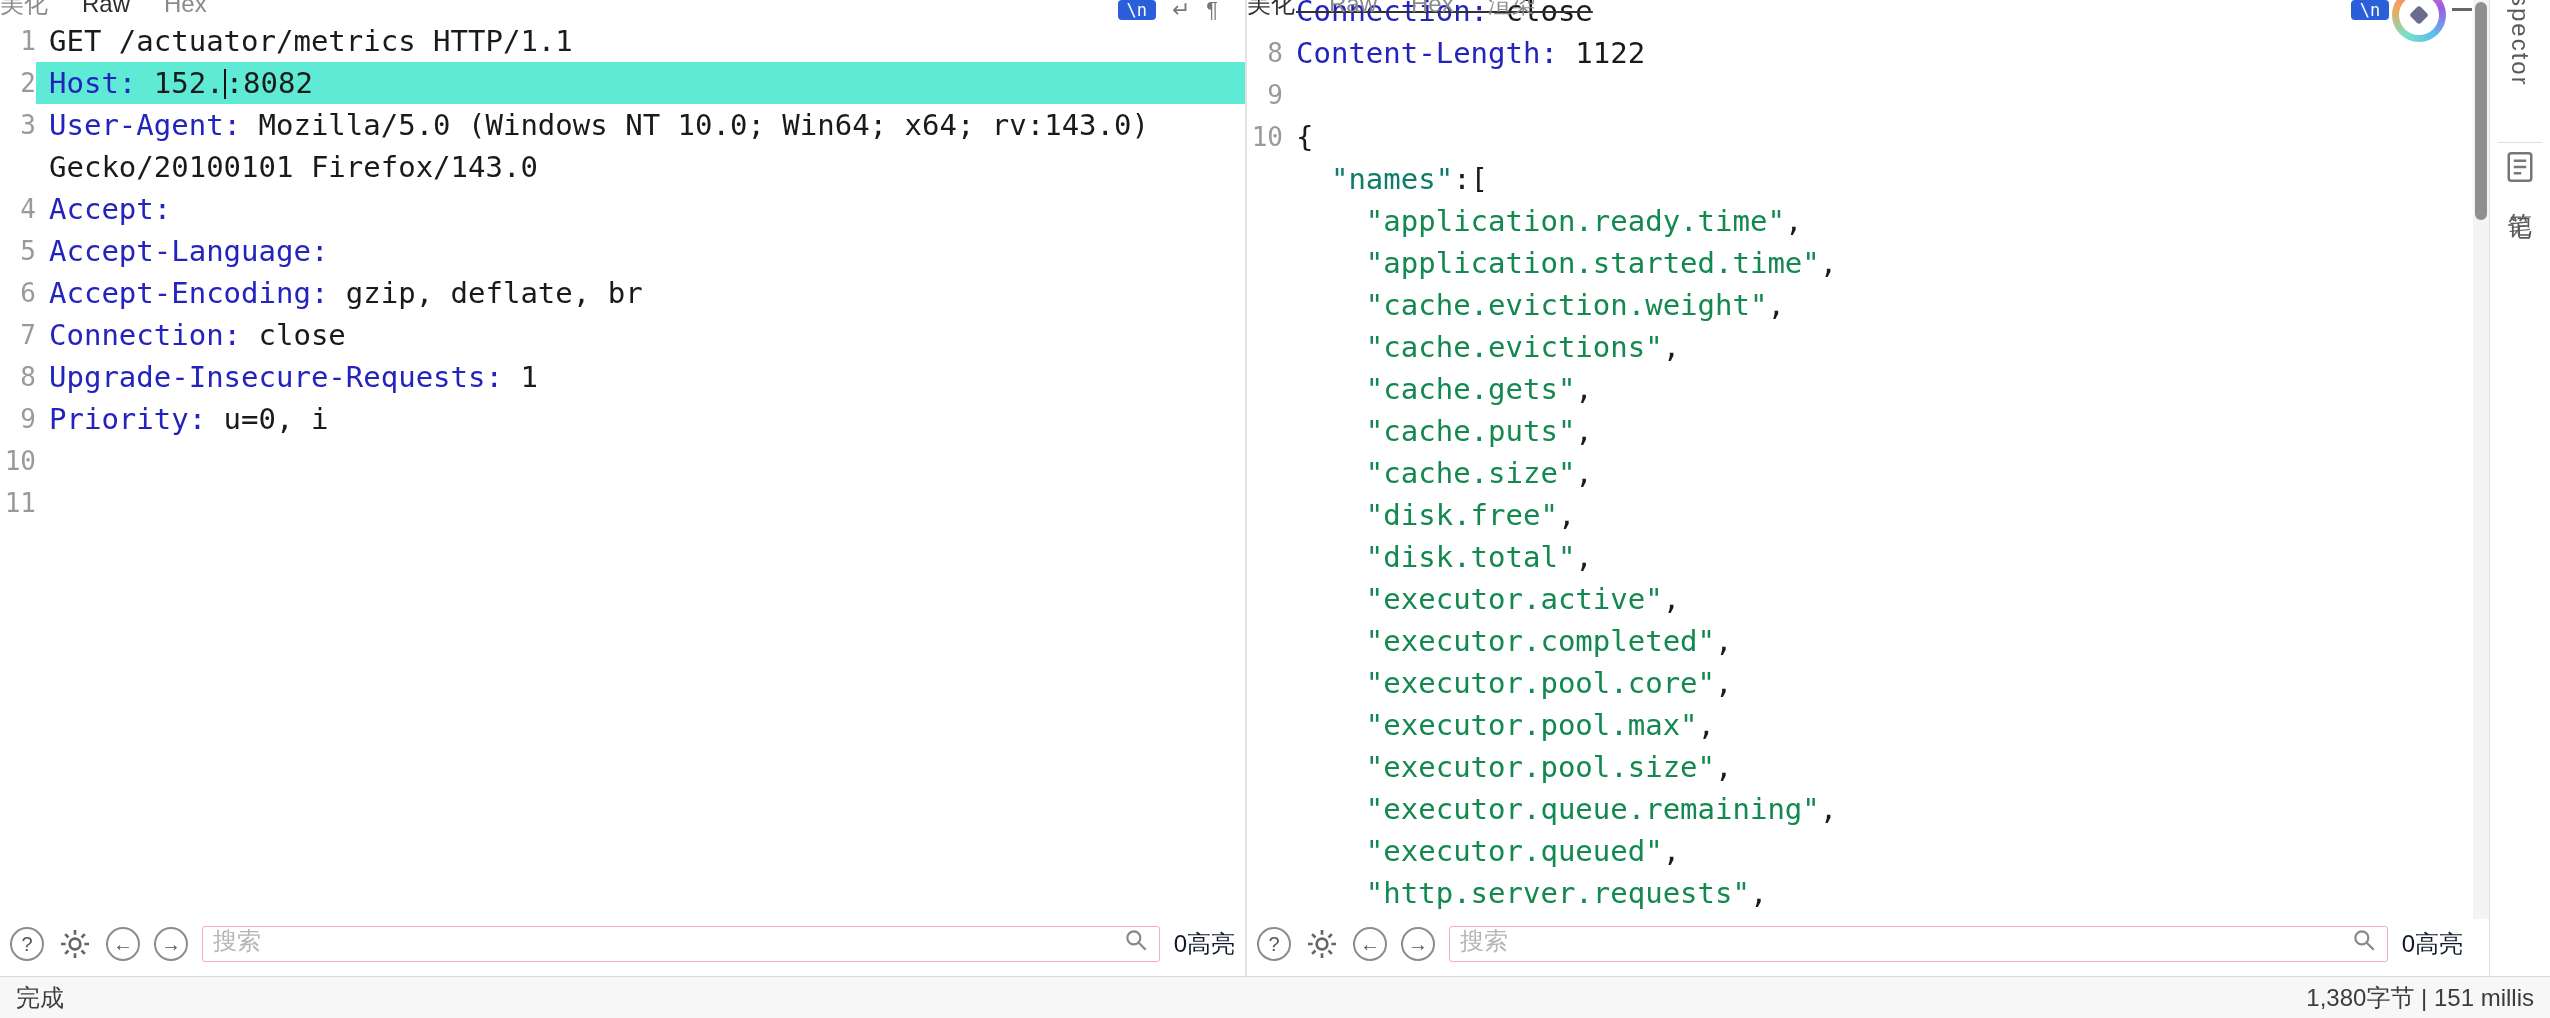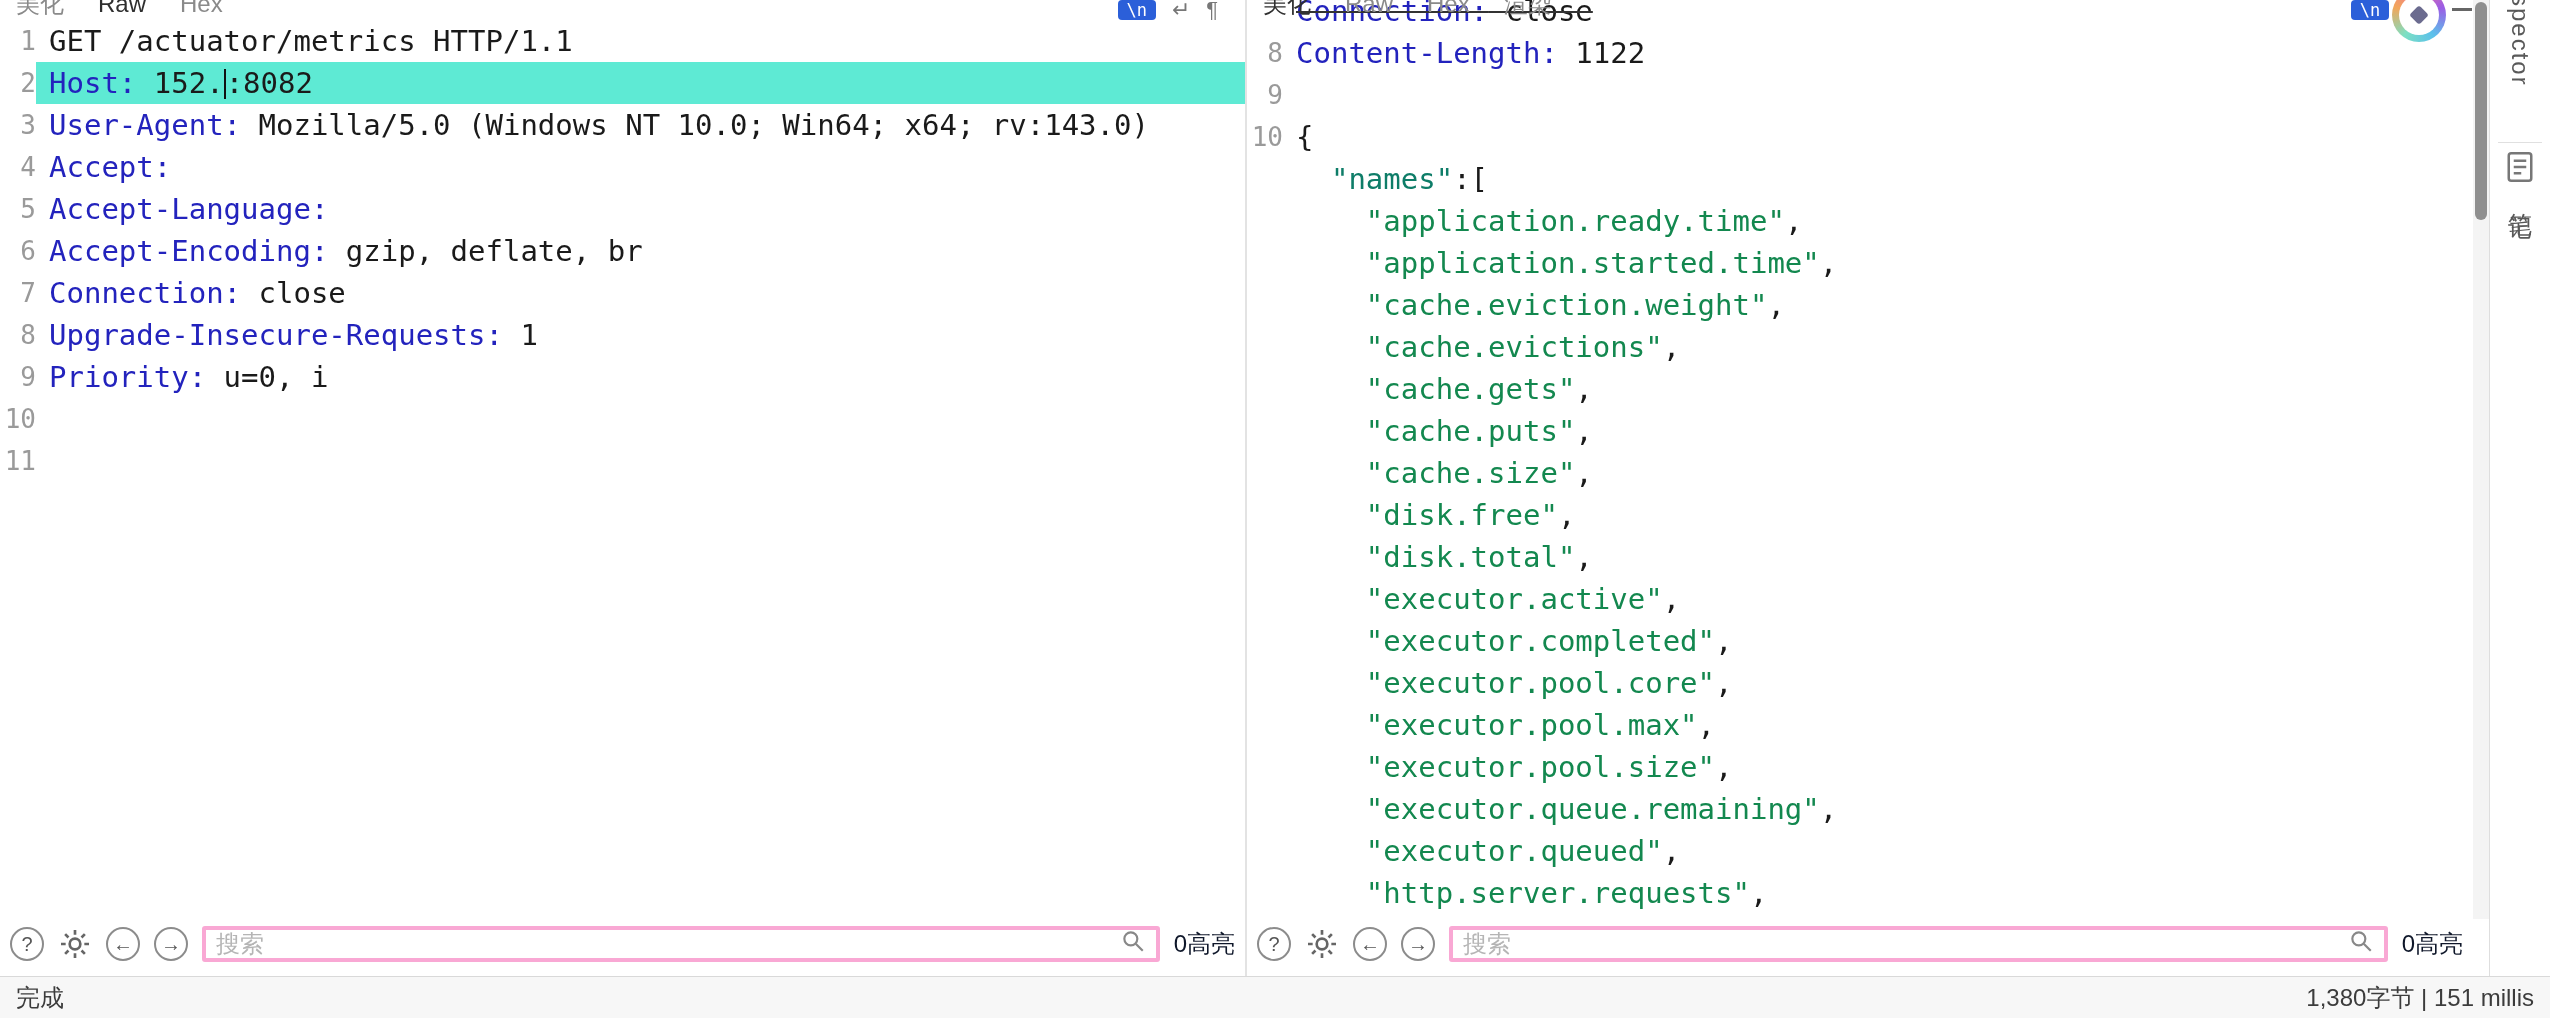--- a/index.html
+++ b/index.html
@@ -7,21 +7,21 @@
     font-family:"Liberation Sans","DejaVu Sans",sans-serif}
   .main{position:absolute;left:0;top:0;right:0;bottom:42px;display:flex}
   .panel{position:relative;background:#fff;overflow:hidden}
   .panel-left{width:1247px;border-right:2px solid #e3e3e3}
   .panel-right{flex:1}
   .sidebar{width:61px;border-left:1px solid #dedede;position:relative;background:#fff}
 
   
   .tabbar{position:absolute;top:0;left:0;right:0;height:21px;overflow:hidden;z-index:3}
   .tabbar.opaque{background:#fff}
-  .tabs{display:flex;gap:34px;margin-left:16px}
+  .tabs{display:flex;gap:34px;}
   .tab{font-size:24px;line-height:24px;margin-top:-8px;color:#8a8a8a;position:relative;
     padding-bottom:13px;cursor:default;white-space:nowrap}
   .tab.sel{color:#2f2f2f}
   .tab.sel::after{content:'';position:absolute;left:0;right:0;bottom:0;height:3px;background:#f6602c}
   .tabbar-icons{position:absolute;top:0;display:flex;gap:16px;align-items:flex-start}
   .nl-badge{width:38px;height:20px;border-radius:4px;background:#2b5fd9;color:#fff;
     font-family:"DejaVu Sans Mono","Liberation Mono",monospace;font-size:17px;
     display:flex;align-items:center;justify-content:center}
   .mini-icon{color:#777;font-size:22px;line-height:20px}
 
@@ -41,21 +41,21 @@
   .seg-k{color:#0e7d68}
   .seg-c{display:inline-block;width:2px;height:30px;background:#111;vertical-align:-6px}
 
   
   .toolbar{position:absolute;left:10px;bottom:8px;height:48px;display:flex;align-items:center;gap:14px;z-index:4;background:#fff}
   .panel-left .toolbar{right:10px}
   .panel-right .toolbar{right:26px}
   .tb-circle{width:34px;height:34px;flex:none;border:2px solid #8c8c8c;border-radius:50%;
     display:flex;align-items:center;justify-content:center;color:#555;font-size:20px;cursor:pointer;background:#fff}
   .tb-plain{width:34px;height:34px;flex:none;display:flex;align-items:center;justify-content:center;cursor:pointer}
-  .searchbox{flex:1;height:36px;border:4px solid #f9a8d4;border-radius:3px;display:flex;align-items:flex-end;padding:0 10px;background:#fff}
+  .searchbox{flex:1;height:36px;border:1px solid #f9a8d4;border-radius:3px;display:flex;align-items:flex-start;padding:0 10px;background:#fff}
   .searchbox input{flex:1;border:none;outline:none;font-size:24px;color:#333;background:transparent;
     font-family:"Liberation Sans","DejaVu Sans",sans-serif}
   .searchbox input::placeholder{color:#b5b5b5}
   .hl-count{flex:none;font-size:24px;color:#0f172a}
 
   
   .vscroll{position:absolute;top:0;right:0;width:16px;bottom:57px;background:#f4f4f4;z-index:2}
   .vscroll .thumb{position:absolute;left:2px;right:2px;top:2px;height:218px;background:#8f8f8f;border-radius:6px}
 
   
@@ -93,20 +93,21 @@
         <span class="nl-badge">\n</span>
         <span class="mini-icon">↵</span>
         <span class="mini-icon">¶</span>
       </div>
     </div>
 
     <div class="code code-left" id="req-code">
         <div class="crow"><span class="ln">1</span><span class="lt"><span class="seg-p">GET /actuator/metrics HTTP/1.1</span></span></div>
         <div class="crow hl"><span class="ln">2</span><span class="lt"><span class="seg-h">Host:</span><span class="seg-p"> 152.</span><span class="seg-c"></span><span class="seg-p">:8082</span></span></div>
         <div class="crow"><span class="ln">3</span><span class="lt"><span class="seg-h">User-Agent:</span><span class="seg-p"> Mozilla/5.0 (Windows NT 10.0; Win64; x64; rv:143.0)</span></span></div>
+        <div class="crow"><span class="ln"></span><span class="lt"><span class="seg-p">Gecko/20100101 Firefox/143.0</span></span></div>
         <div class="crow"><span class="ln">4</span><span class="lt"><span class="seg-h">Accept:</span></span></div>
         <div class="crow"><span class="ln">5</span><span class="lt"><span class="seg-h">Accept-Language:</span></span></div>
         <div class="crow"><span class="ln">6</span><span class="lt"><span class="seg-h">Accept-Encoding:</span><span class="seg-p"> gzip, deflate, br</span></span></div>
         <div class="crow"><span class="ln">7</span><span class="lt"><span class="seg-h">Connection:</span><span class="seg-p"> close</span></span></div>
         <div class="crow"><span class="ln">8</span><span class="lt"><span class="seg-h">Upgrade-Insecure-Requests:</span><span class="seg-p"> 1</span></span></div>
         <div class="crow"><span class="ln">9</span><span class="lt"><span class="seg-h">Priority:</span><span class="seg-p"> u=0, i</span></span></div>
         <div class="crow"><span class="ln">10</span><span class="lt"></span></div>
         <div class="crow"><span class="ln">11</span><span class="lt"></span></div>
       </div>
 

